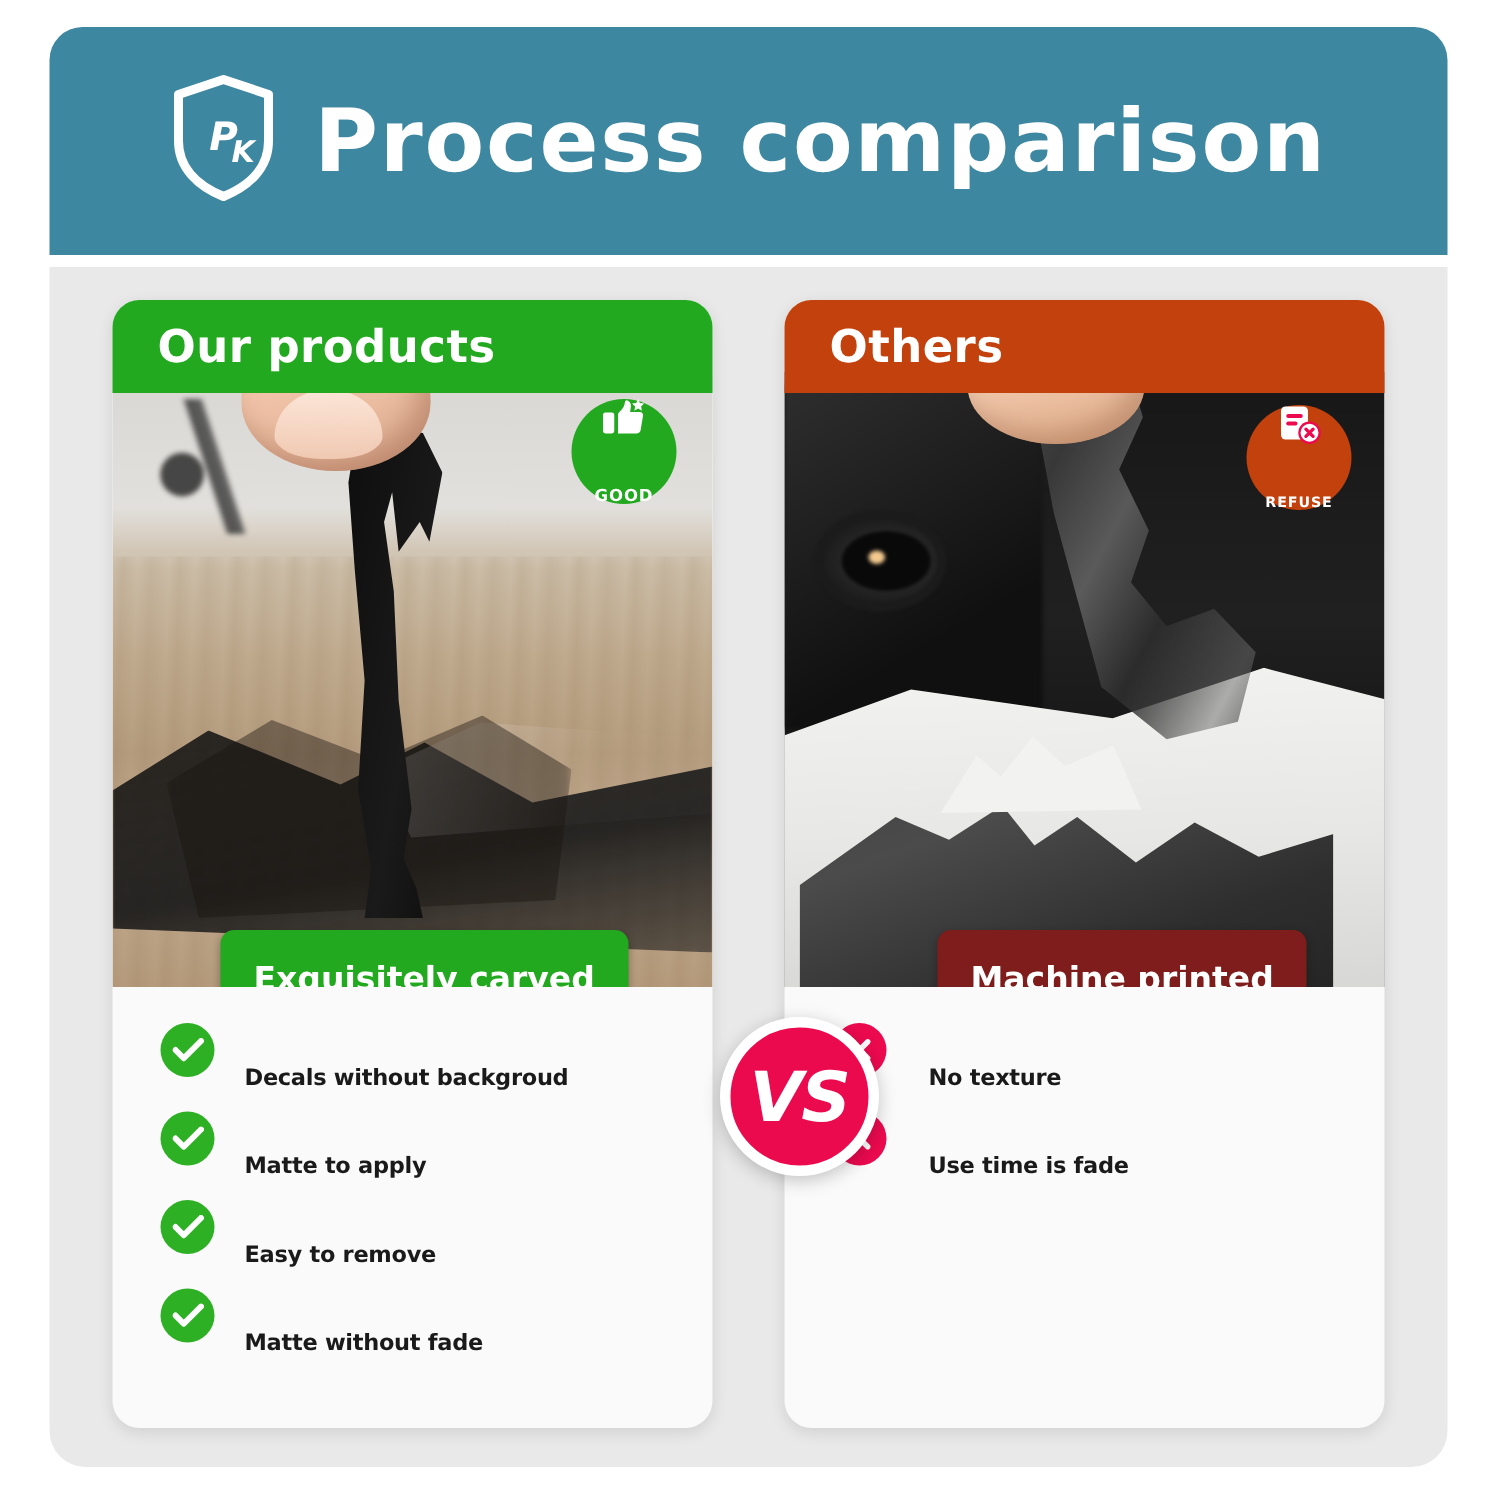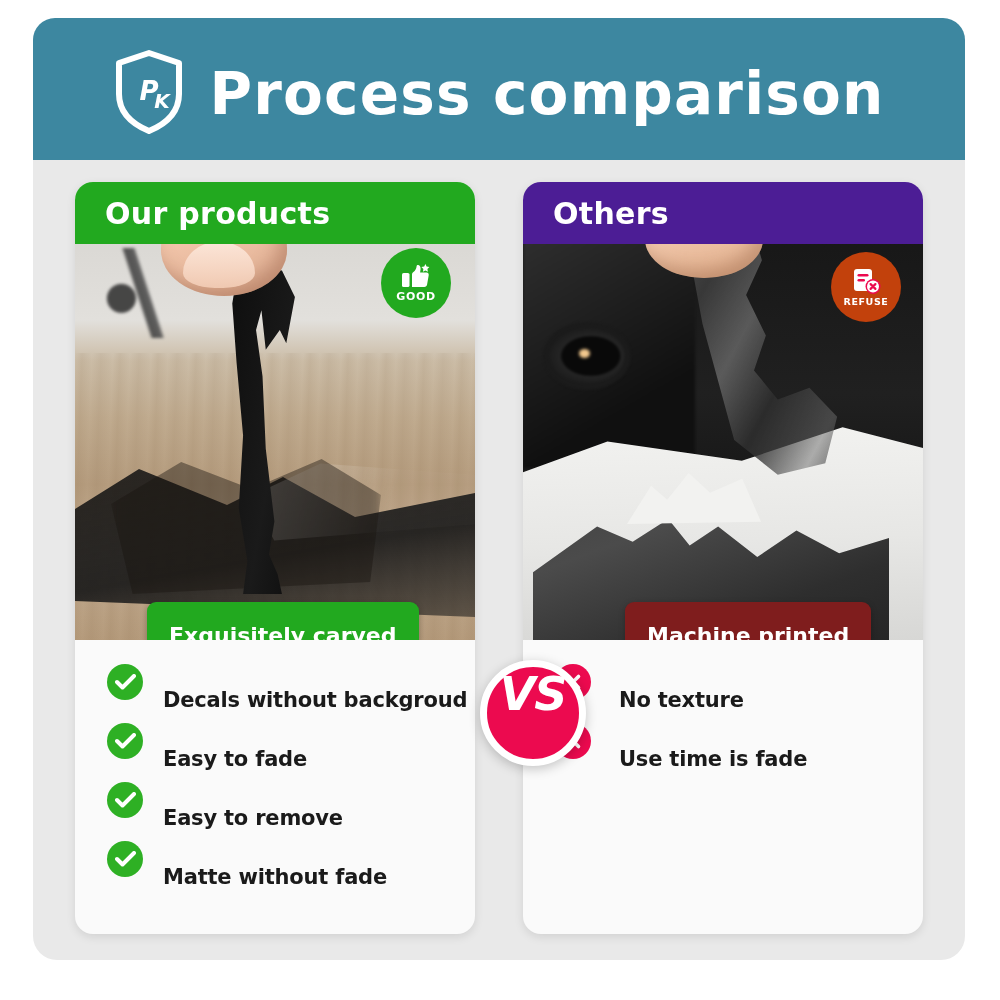--- a/index.html
+++ b/index.html
@@ -49,21 +49,21 @@
     letter-spacing: 1.2px;
     line-height: 1;
     white-space: nowrap;
     font-family: "DejaVu Sans", sans-serif;
   }
 
   
   .panel {
     position: absolute;
     left: 33px;
-    top: 160px;
+    top: 178px;
     width: 932px;
     height: 800px;
     background: #e9e9e9;
     border-radius: 0 0 24px 24px;
   }
 
   
   .card {
     position: absolute;
     top: 22px;
@@ -83,21 +83,21 @@
     left: 0; top: 0;
     width: 100%;
     height: 62px;
     border-radius: 18px 18px 0 0;
     display: flex;
     align-items: center;
     padding-left: 30px;
     z-index: 4;
   }
   .card-header.good { background: #22a91f; }
-  .card-header.bad  { background: #4c1d95; }
+  .card-header.bad  { background: #c2410c; }
 
   .card-header-title {
     color: #ffffff;
     font-size: 30px;
     font-weight: 700;
     letter-spacing: 0.3px;
     font-family: "DejaVu Sans", sans-serif;
   }
 
   
@@ -284,21 +284,21 @@
   }
 
   
   .corner-badge {
     position: absolute;
     width: 70px; height: 70px;
     border-radius: 50%;
     display: flex;
     flex-direction: column;
     align-items: center;
-    justify-content: center;
+    justify-content: space-between;
     z-index: 6;
     gap: 1px;
   }
   .corner-badge.good   { background: #22a91f; right: 24px; top: 18px; }
   .corner-badge.refuse { background: #c2410c; right: 22px; top: 22px; }
   .badge-caption {
     color: #ffffff;
     font-weight: 700;
     font-size: 11px;
     letter-spacing: .6px;
@@ -332,21 +332,21 @@
   
   .vs-badge {
     position: absolute;
     left: 447px;
     top: 500px;
     width: 106px; height: 106px;
     border-radius: 50%;
     background: #ec0a4f;
     border: 7px solid #ffffff;
     display: flex;
-    align-items: flex-start;
+    align-items: center;
     justify-content: center;
     z-index: 20;
     box-shadow: 0 3px 12px rgba(0,0,0,.22);
   }
   .vs-text {
     color: #ffffff;
     font-size: 46px;
     font-weight: 700;
     font-style: italic;
     letter-spacing: -1px;
@@ -371,21 +371,21 @@
     width: 36px; height: 36px;
     border-radius: 50%;
     flex: 0 0 auto;
     display: flex;
     align-items: center;
     justify-content: center;
   }
   .feature-icon.check { background: #2eb024; }
   .feature-icon.cross { background: #ec0a4f; }
   .feature-label {
-    font-size: 21px;
+    font-size: 15px;
     font-weight: 700;
     color: #1a1a1a;
     white-space: nowrap;
     font-family: "DejaVu Sans", sans-serif;
     letter-spacing: -.2px;
     margin-top: 36px;
   }
   .right-list .feature-row { gap: 28px; }
 </style>
 </head>
@@ -446,21 +446,21 @@
           </span>
           <span class="feature-label">Decals without backgroud</span>
         </div>
 
         <div class="feature-row">
           <span class="feature-icon check">
             <svg width="21" height="16" viewBox="0 0 21 16" aria-hidden="true">
               <path d="M2 8 L7.5 13.5 L19 2" fill="none" stroke="#ffffff" stroke-width="4" stroke-linecap="round" stroke-linejoin="round"></path>
             </svg>
           </span>
-          <span class="feature-label">Easy to fade</span>
+          <span class="feature-label">Matte to apply</span>
         </div>
 
         <div class="feature-row">
           <span class="feature-icon check">
             <svg width="21" height="16" viewBox="0 0 21 16" aria-hidden="true">
               <path d="M2 8 L7.5 13.5 L19 2" fill="none" stroke="#ffffff" stroke-width="4" stroke-linecap="round" stroke-linejoin="round"></path>
             </svg>
           </span>
           <span class="feature-label">Easy to remove</span>
         </div>

